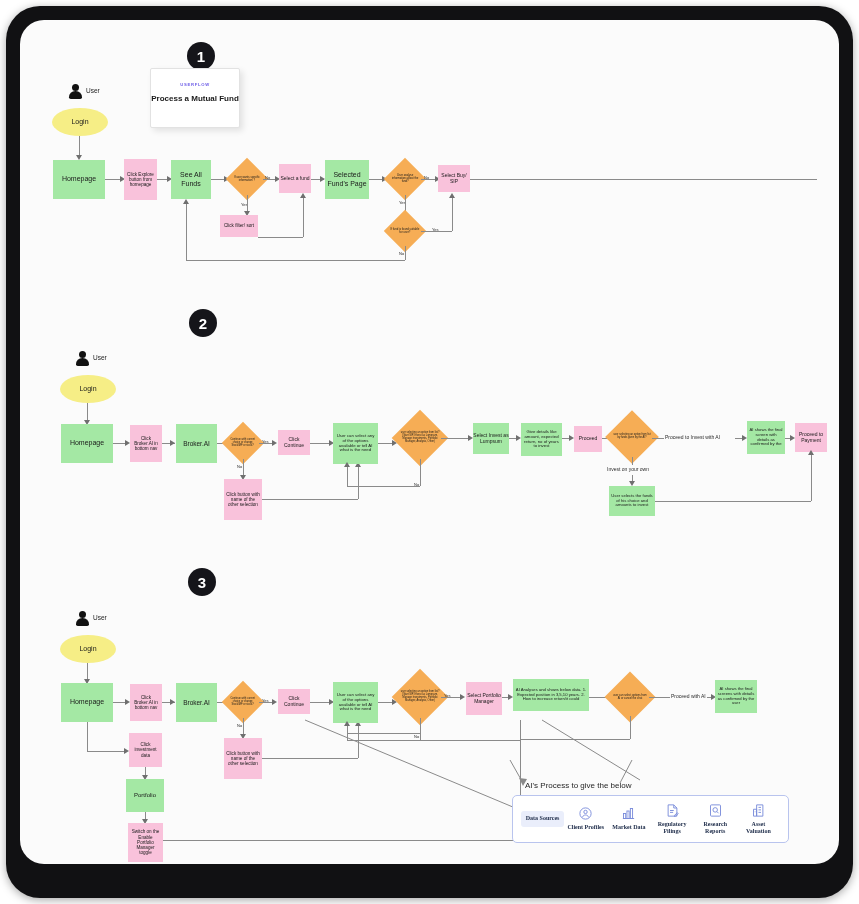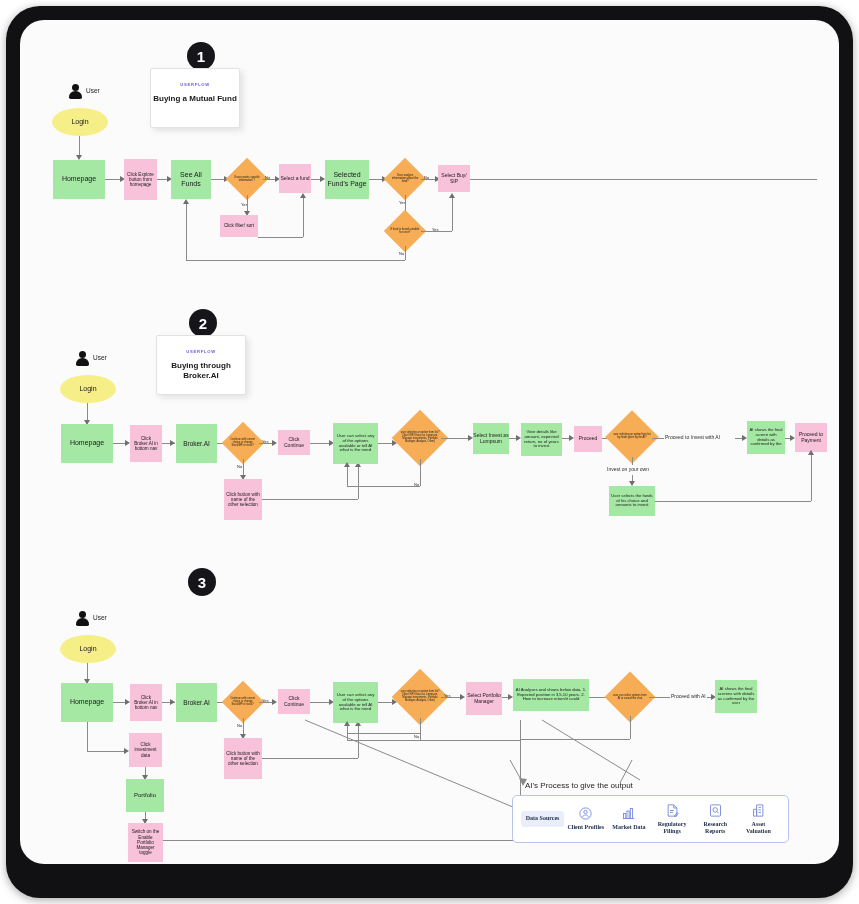--- a/index.html
+++ b/index.html
@@ -70,21 +70,21 @@
 </head>
 <body>
 
 <div id="frame">
 <div id="canvas">
 
   <div class="badge" style="left:167px;top:22px;">1</div>
 
   <div class="card" style="left:130px;top:48px;width:90px;height:60px;">
     <div class="uf">USERFLOW</div>
-    <div class="ct">Buying a Mutual Fund</div>
+    <div class="ct">Process a Mutual Fund</div>
   </div>
 
   <div class="user-ico" style="left:49px;top:64px;">
     <div class="head"></div>
         <div class="body"></div>
   </div>
   <div class="user-lbl" style="left:66px;top:67px;">User</div>
 
   <div class="node yellow" style="left:32px;top:88px;width:56px;height:28px;font-size:7px;">Login</div>
   <div class="ln lnv" style="left:59px;top:116px;height:21px;"></div>
@@ -155,24 +155,20 @@
   <div class="lbl" style="left:379px;top:231px;font-size:4px;">No</div>
   <div class="ln lnv" style="left:385px;top:226px;height:14px;"></div>
   <div class="ln lnh" style="left:166px;top:240px;width:219px;"></div>
   <div class="ln lnv" style="left:166px;top:182px;height:58px;"></div>
   <div class="arr arr-u" style="left:163px;top:179px;"></div>
 
   <div class="ln lnh" style="left:450px;top:159px;width:347px;"></div>
 
   <div class="badge" style="left:169px;top:289px;">2</div>
 
-  <div class="card" style="left:136px;top:315px;width:90px;height:60px;">
-    <div class="uf">USERFLOW</div>
-    <div class="ct">Buying through Broker.AI</div>
-  </div>
 
   <div class="user-ico" style="left:56px;top:331px;">
     <div class="head"></div>
         <div class="body"></div>
   </div>
   <div class="user-lbl" style="left:73px;top:334px;">User</div>
 
   <div class="node yellow" style="left:40px;top:355px;width:56px;height:28px;font-size:7px;">Login</div>
   <div class="ln lnv" style="left:67px;top:383px;height:19px;"></div>
   <div class="arr arr-d" style="left:64px;top:400px;"></div>
@@ -379,21 +375,21 @@
   <div class="node green" style="left:695px;top:660px;width:42px;height:33px;font-size:4.2px;padding:2px;">AI shows the final screens with details as confirmed by the user</div>
 
   <svg style="position:absolute;left:0;top:0;width:819px;height:844px;pointer-events:none;">
     <line x1="285" y1="700" x2="500" y2="790" stroke="#8a8a8a" stroke-width="1"></line>
     <line x1="522" y1="700" x2="620" y2="760" stroke="#8a8a8a" stroke-width="1"></line>
     <line x1="490" y1="740" x2="503" y2="763" stroke="#8a8a8a" stroke-width="1"></line>
     <polygon points="503,766 499,758 507,759" fill="#8a8a8a"></polygon>
     <line x1="612" y1="740" x2="600" y2="763" stroke="#8a8a8a" stroke-width="1"></line>
   </svg>
 
-  <div id="ai-proc-lbl" style="left:505px;top:761px;">AI's Process to give the output</div>
+  <div id="ai-proc-lbl" style="left:505px;top:761px;">AI's Process to give the below</div>
 
   <div id="dspanel" style="left:492px;top:775px;width:277px;height:48px;">
 
     <div class="ds-cell first">
       <div class="ds-name">Data Sources</div>
     </div>
 
     <div class="ds-cell">
       <svg class="ds-ico" viewBox="0 0 24 24" fill="none" stroke="#7b8ddb" stroke-width="1.5">
         <circle cx="12" cy="12" r="9"></circle>

